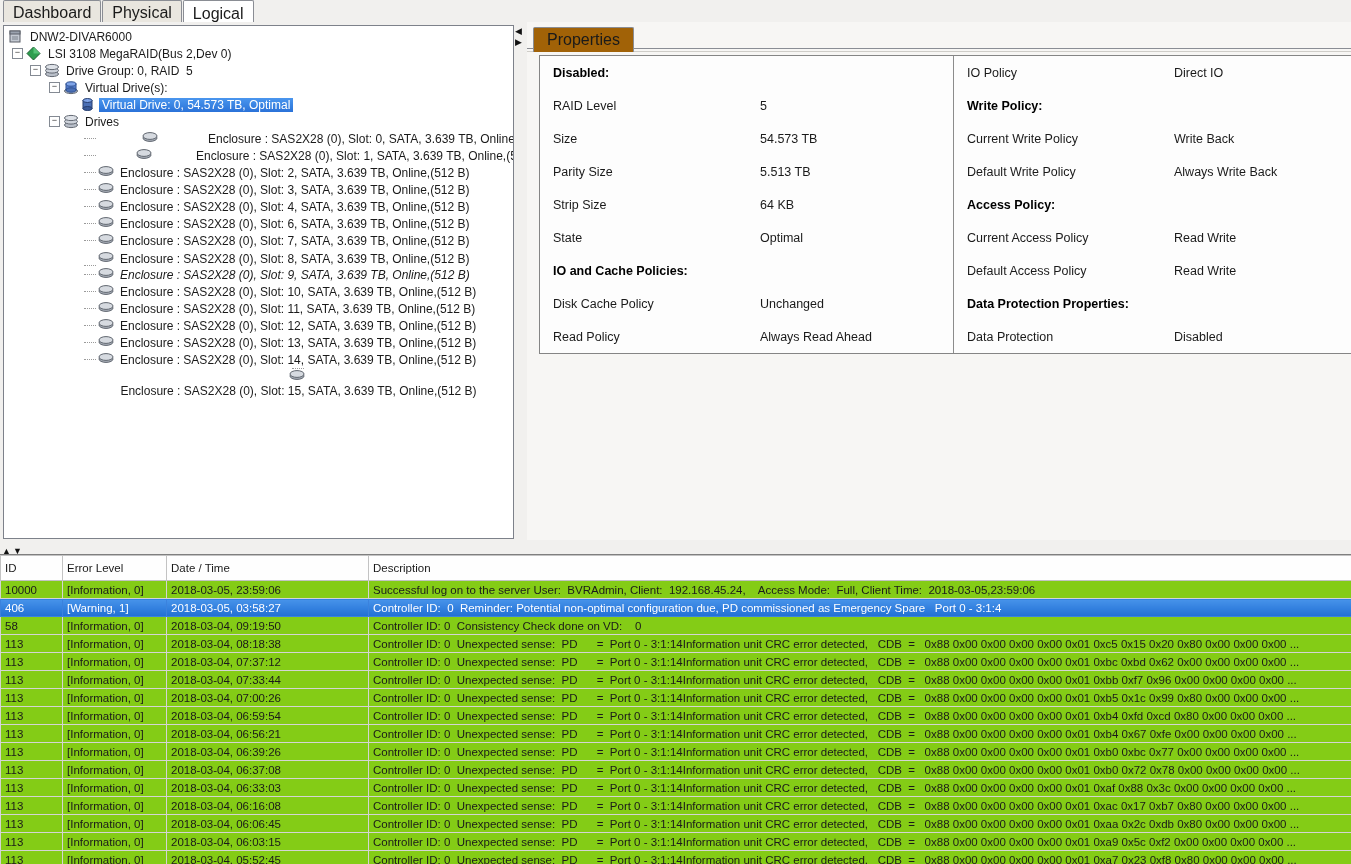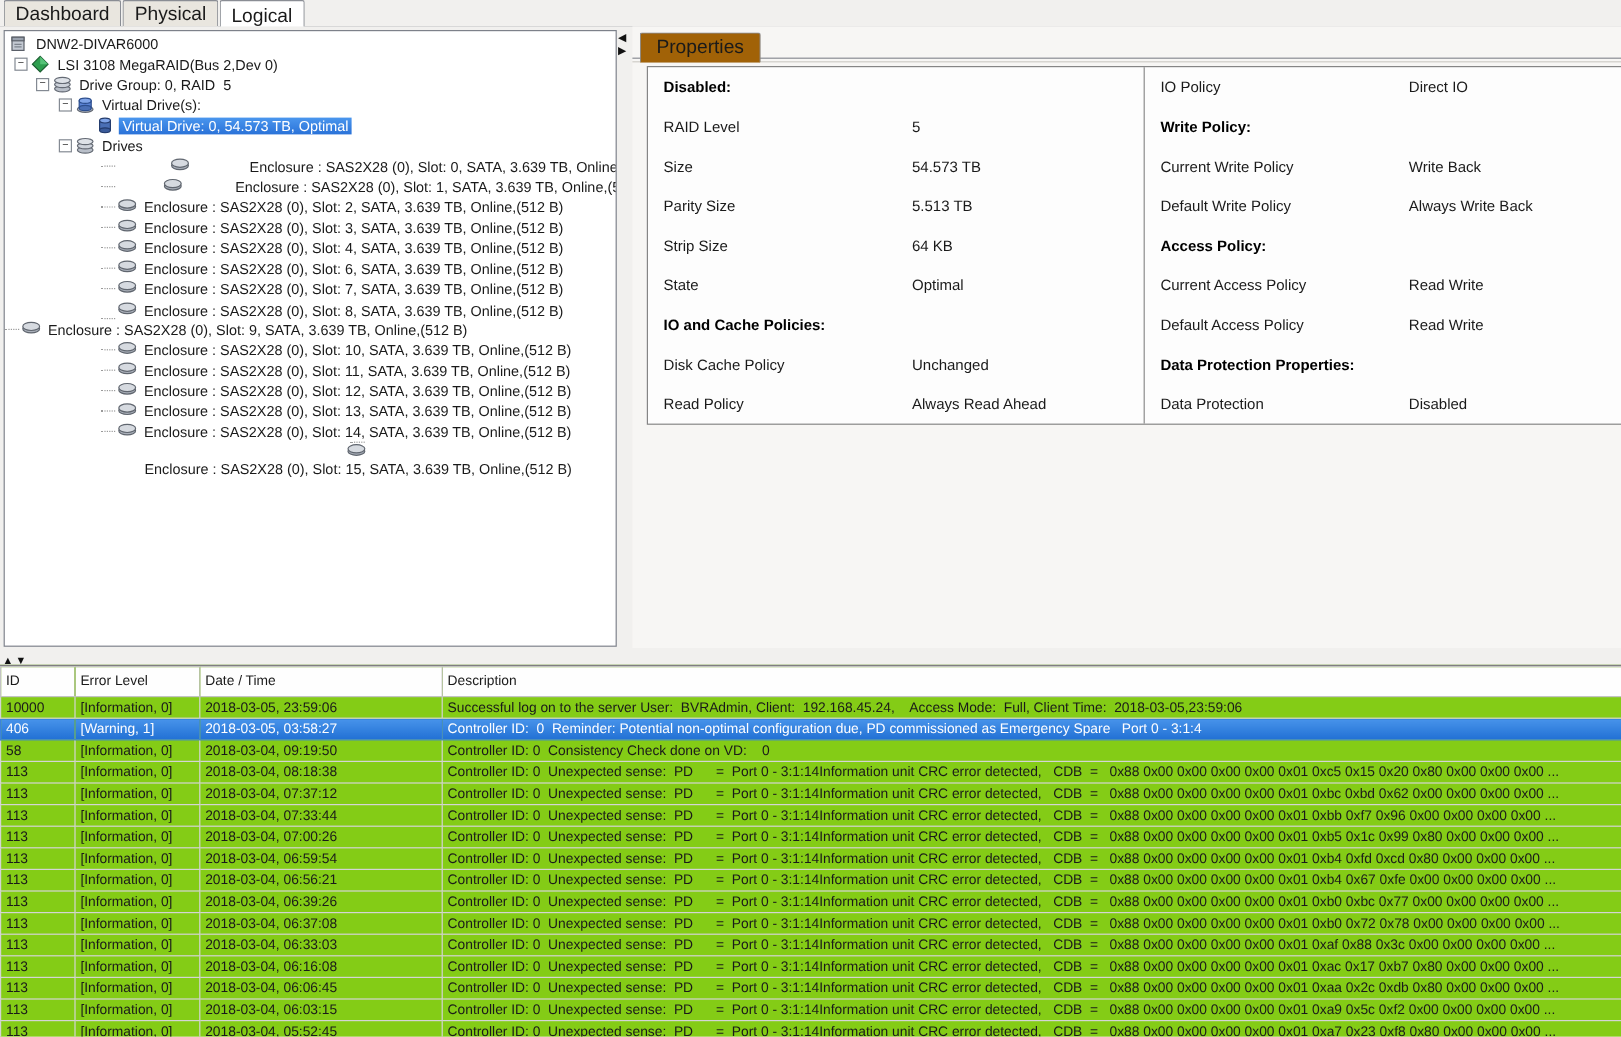--- a/index.html
+++ b/index.html
@@ -126,21 +126,21 @@
             <ellipse cx="8" cy="5" rx="7" ry="3.4" fill="#d6dae0" stroke="#60666f"></ellipse>
           </svg></span><span class="tlabel">Enclosure : SAS2X28 (0), Slot: 6, SATA, 3.639 TB, Online,(512 B)</span></div>
       <div class="tree-row" style="padding-left: 80px;"><span class="connector"></span><span class="ticon"><svg width="16" height="12" viewBox="0 0 16 12">
             <ellipse cx="8" cy="7" rx="7" ry="3.4" fill="#aab0ba" stroke="#60666f"></ellipse>
             <ellipse cx="8" cy="5" rx="7" ry="3.4" fill="#d6dae0" stroke="#60666f"></ellipse>
           </svg></span><span class="tlabel">Enclosure : SAS2X28 (0), Slot: 7, SATA, 3.639 TB, Online,(512 B)</span></div>
       <div class="tree-row" style="padding-left: 80px; align-items: flex-end;"><span class="connector"></span><span class="ticon"><svg width="16" height="12" viewBox="0 0 16 12">
             <ellipse cx="8" cy="7" rx="7" ry="3.4" fill="#aab0ba" stroke="#60666f"></ellipse>
             <ellipse cx="8" cy="5" rx="7" ry="3.4" fill="#d6dae0" stroke="#60666f"></ellipse>
           </svg></span><span class="tlabel">Enclosure : SAS2X28 (0), Slot: 8, SATA, 3.639 TB, Online,(512 B)</span></div>
-      <div class="tree-row" style=""><span class="connector"></span><span class="ticon"><svg width="16" height="12" viewBox="0 0 16 12">
+      <div class="tree-row" style="padding-left: 80px; font-style: italic;"><span class="connector"></span><span class="ticon"><svg width="16" height="12" viewBox="0 0 16 12">
             <ellipse cx="8" cy="7" rx="7" ry="3.4" fill="#aab0ba" stroke="#60666f"></ellipse>
             <ellipse cx="8" cy="5" rx="7" ry="3.4" fill="#d6dae0" stroke="#60666f"></ellipse>
           </svg></span><span class="tlabel">Enclosure : SAS2X28 (0), Slot: 9, SATA, 3.639 TB, Online,(512 B)</span></div>
       <div class="tree-row" style="padding-left: 80px;"><span class="connector"></span><span class="ticon"><svg width="16" height="12" viewBox="0 0 16 12">
             <ellipse cx="8" cy="7" rx="7" ry="3.4" fill="#aab0ba" stroke="#60666f"></ellipse>
             <ellipse cx="8" cy="5" rx="7" ry="3.4" fill="#d6dae0" stroke="#60666f"></ellipse>
           </svg></span><span class="tlabel">Enclosure : SAS2X28 (0), Slot: 10, SATA, 3.639 TB, Online,(512 B)</span></div>
       <div class="tree-row" style="padding-left: 80px;"><span class="connector"></span><span class="ticon"><svg width="16" height="12" viewBox="0 0 16 12">
             <ellipse cx="8" cy="7" rx="7" ry="3.4" fill="#aab0ba" stroke="#60666f"></ellipse>
             <ellipse cx="8" cy="5" rx="7" ry="3.4" fill="#d6dae0" stroke="#60666f"></ellipse>

